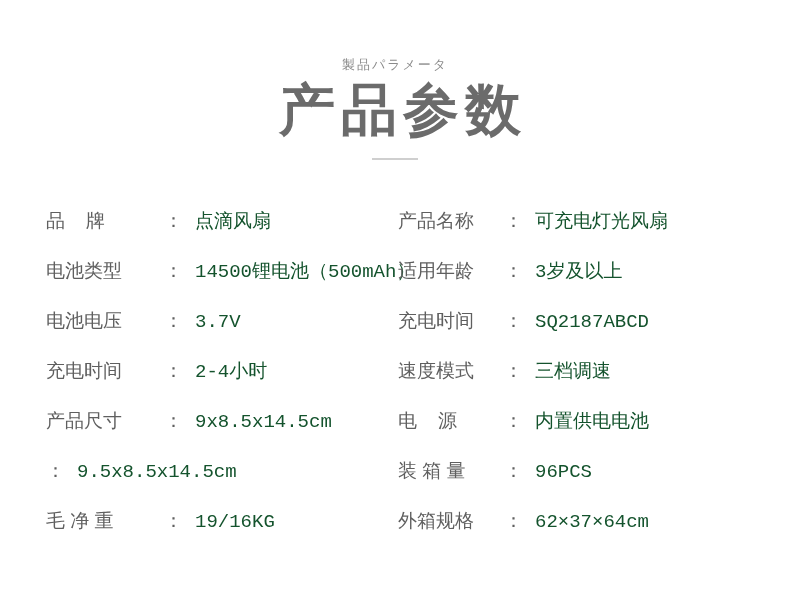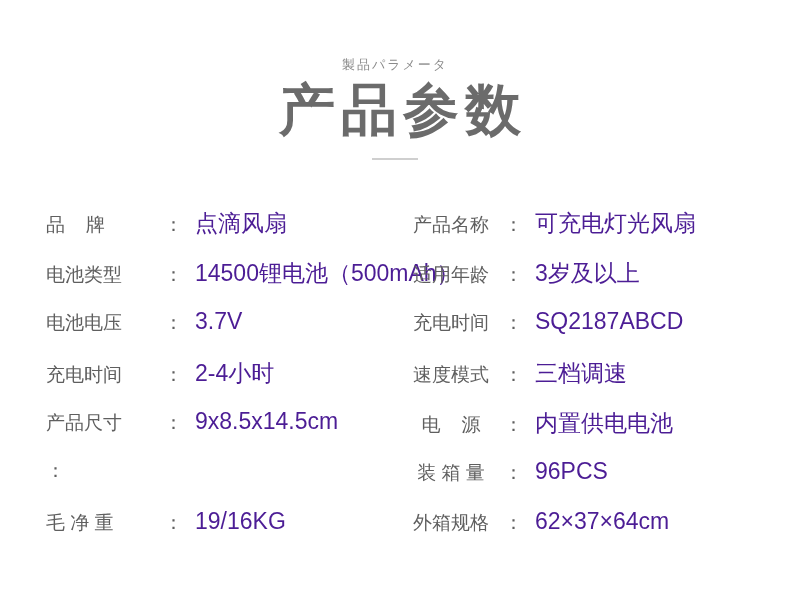--- a/index.html
+++ b/index.html
@@ -74,29 +74,28 @@
   }
   .colon {
     flex: 0 0 auto;
     font-size: 19px;
     color: #5f5f5f;
     font-family: "Liberation Sans", "DejaVu Sans", sans-serif;
     padding-right: 12px;
   }
   .value {
     flex: 1 1 auto;
-    font-size: 23px;
-    color: #4c1d95;
-    font-family: Liberation Sans, sans-serif;
+    font-size: 19px;
+    color: #14532d;
+    font-family: Liberation Mono, monospace;
     white-space: nowrap;
   }
   .col-right .label {
     width: 106px;
     flex: 0 0 106px;
-    text-align: center;
   }
 </style>
 </head>
 <body>
 
 <div class="page">
 
   <div class="header">
     <p class="subtitle">製品パラメータ</p>
     <h1 class="title">产品参数</h1>
@@ -126,20 +125,21 @@
         <span class="colon">：</span>
         <span class="value">2-4小时</span>
       </div>
       <div class="row">
         <span class="label">产品尺寸</span>
         <span class="colon">：</span>
         <span class="value">9x8.5x14.5cm</span>
       </div>
       <div class="row">
         <span class="colon">：</span>
+        <span class="value">9.5x8.5x14.5cm</span>
       </div>
       <div class="row">
         <span class="label">毛 净 重</span>
         <span class="colon">：</span>
         <span class="value">19/16KG</span>
       </div>
     </div>
 
     <div class="col col-right">
       <div class="row">

